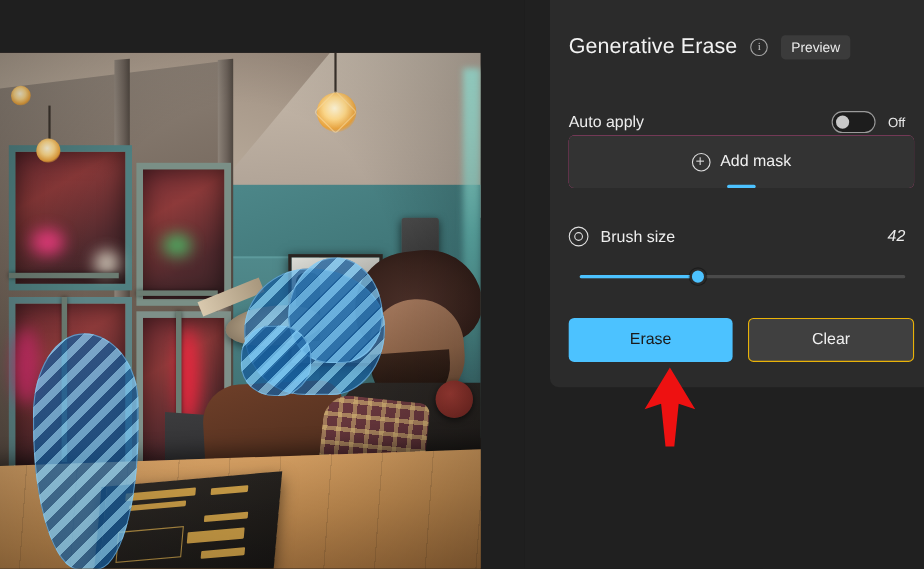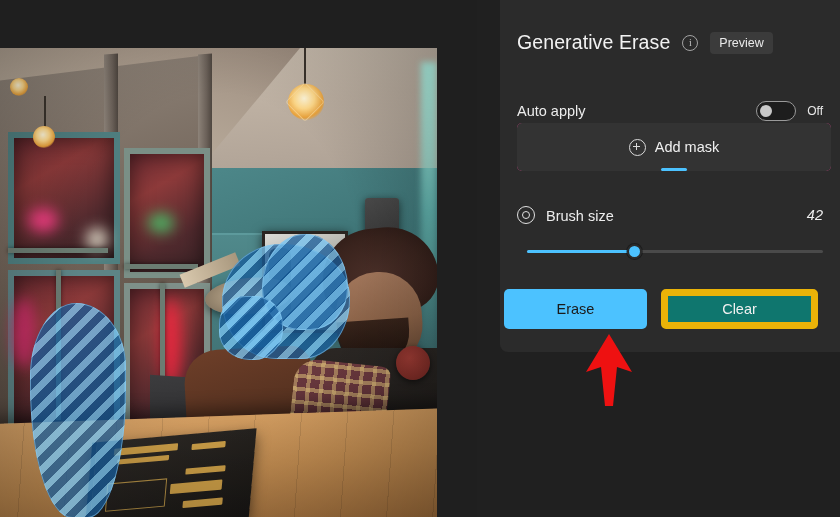--- a/index.html
+++ b/index.html
@@ -304,29 +304,29 @@
   .slider .fill{
     position:absolute;left:0;top:6px;height:3px;border-radius:2px;background:#4cc2ff;
   }
   .slider .thumb{
     position:absolute;top:0;width:15px;height:15px;border-radius:50%;
     background:#4cc2ff;border:2px solid #2b2b2b;box-sizing:border-box;
     box-shadow:0 0 0 1px rgba(0,0,0,.35);
   }
 
   .btn-row{
-    position:absolute;left:4px;top:289px;width:314px;height:40px;
+    position:absolute;left:17px;top:289px;width:314px;height:40px;
     display:flex;gap:14px;
   }
   .btn{
     flex:1;display:flex;align-items:center;justify-content:center;
     border-radius:5px;font-size:14.5px;cursor:default;
   }
   .btn-primary{background:#4cc2ff;color:#1b1b1b;}
-  .btn-secondary{background:#0f766e;color:#f0f0f0;border:7px solid #eab308;box-sizing:border-box;}
+  .btn-secondary{background:#404040;color:#f0f0f0;border:1px solid #eab308;box-sizing:border-box;}
 
   
   #arrow{
     position:absolute;left:578px;top:332px;width:62px;height:76px;
     pointer-events:none;
   }
 </style>
 </head>
 <body>
 

